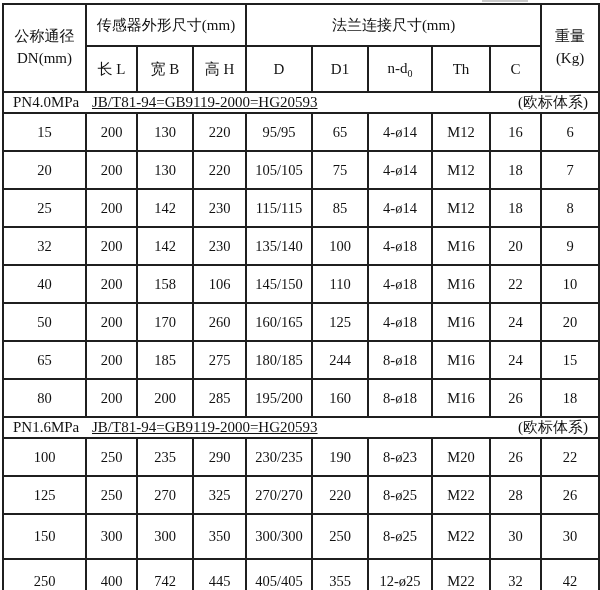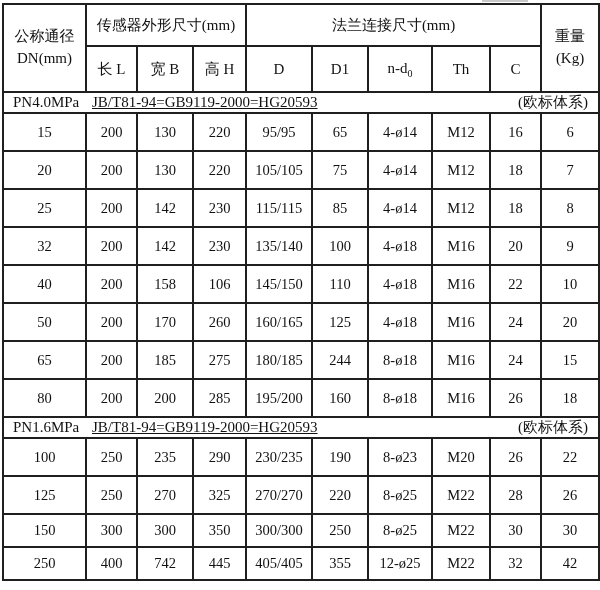--- a/index.html
+++ b/index.html
@@ -41,21 +41,21 @@
     overflow: hidden;
     white-space: nowrap;
   }
   table.spec th { font-size: 15px; }
   table.spec td { font-size: 14.5px; }
 
   tr.header-row-1 { height: 42px; border-radius: 10px; }
   tr.header-row-2 { height: 46px; margin-top: 29px; }
   tr.section-row  { height: 20px; padding-left: 32px; }
   tbody tr.data-row { height: 38px; }
-  tbody[data-section="1"] tr.data-row:nth-last-child(-n+2) { height: 33px; }
+  tbody[data-section="1"] tr.data-row:nth-last-child(-n+2) { height: 45px; }
 
   .two-line { line-height: 1.45; }
 
   .section-inner {
     display: flex;
     align-items: center;
     padding: 0 10px 0 9px;
     font-size: 15px;
   }
   .section-pressure {

